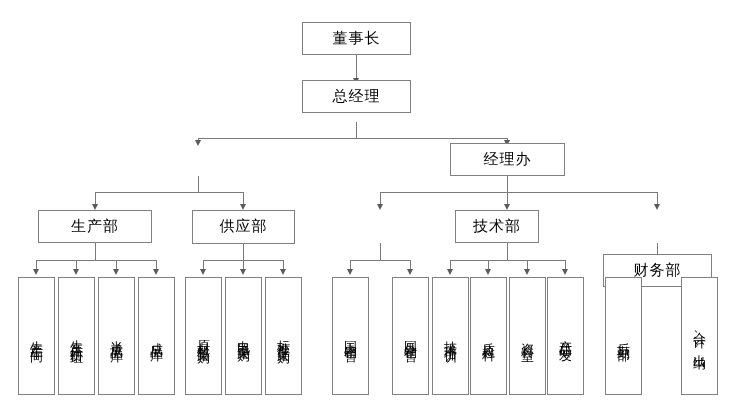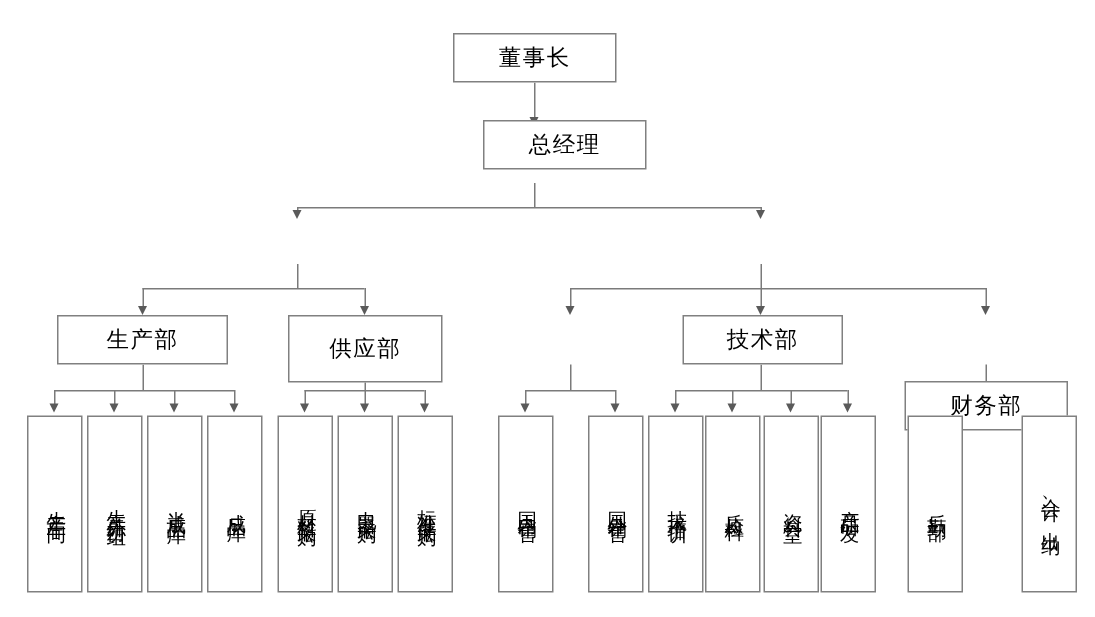--- a/index.html
+++ b/index.html
@@ -140,36 +140,39 @@
   <div class="conn h" style="left:623px; top:260px; width:76px;"></div>
   <div class="conn v" style="left:623px; top:260px; height:11px;"></div>
   <div class="arrow" style="left:620px; top:269px;"></div>
   <div class="conn v" style="left:699px; top:260px; height:11px;"></div>
   <div class="arrow" style="left:696px; top:269px;"></div>
 
   <div class="node" style="left:302px; top:22px; width:109px; height:33px;">
     <span class="node-label">董事长</span>
   </div>
 
-  <div class="node" style="left:302px; top:80px; width:109px; height:33px;margin-left:20px;">
+  <div class="node" style="left:302px; top:80px; width:109px; height:33px;">
     <span class="node-label">总经理</span>
   </div>
 
 
+  <div class="node" style="left:450px; top:143px; width:115px; height:33px;">
+    <span class="node-label">经理办</span>
+  </div>
 
   <div class="node" style="left:38px; top:210px; width:114px; height:33px;">
     <span class="node-label">生产部</span>
   </div>
 
-  <div class="node" style="left:192px; top:210px; width:103px; height:45px;">
+  <div class="node" style="left:192px; top:210px; width:103px; height:34px;">
     <span class="node-label">供应部</span>
   </div>
 
 
-  <div class="node" style="left:455px; top:210px; width:107px; height:33px;text-align:center;">
+  <div class="node" style="left:455px; top:210px; width:84px; height:33px;text-align:center;">
     <span class="node-label">技术部</span>
   </div>
 
   <div class="node" style="left:603px; top:210px; width:109px; height:33px;margin-top:44px;">
     <span class="node-label">财务部</span>
   </div>
 
   <div class="node vertical" style="left:18px; top:277px; width:37px; height:118px;">
     <span class="node-label">生产车间</span>
   </div>

